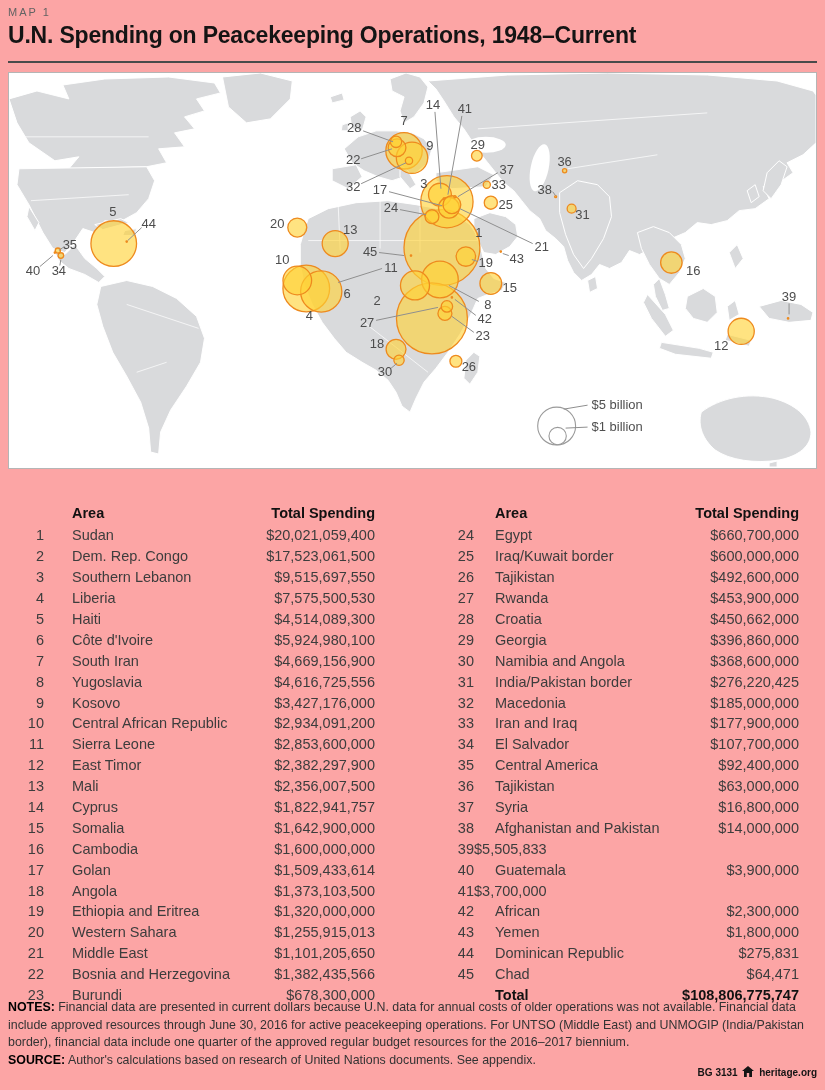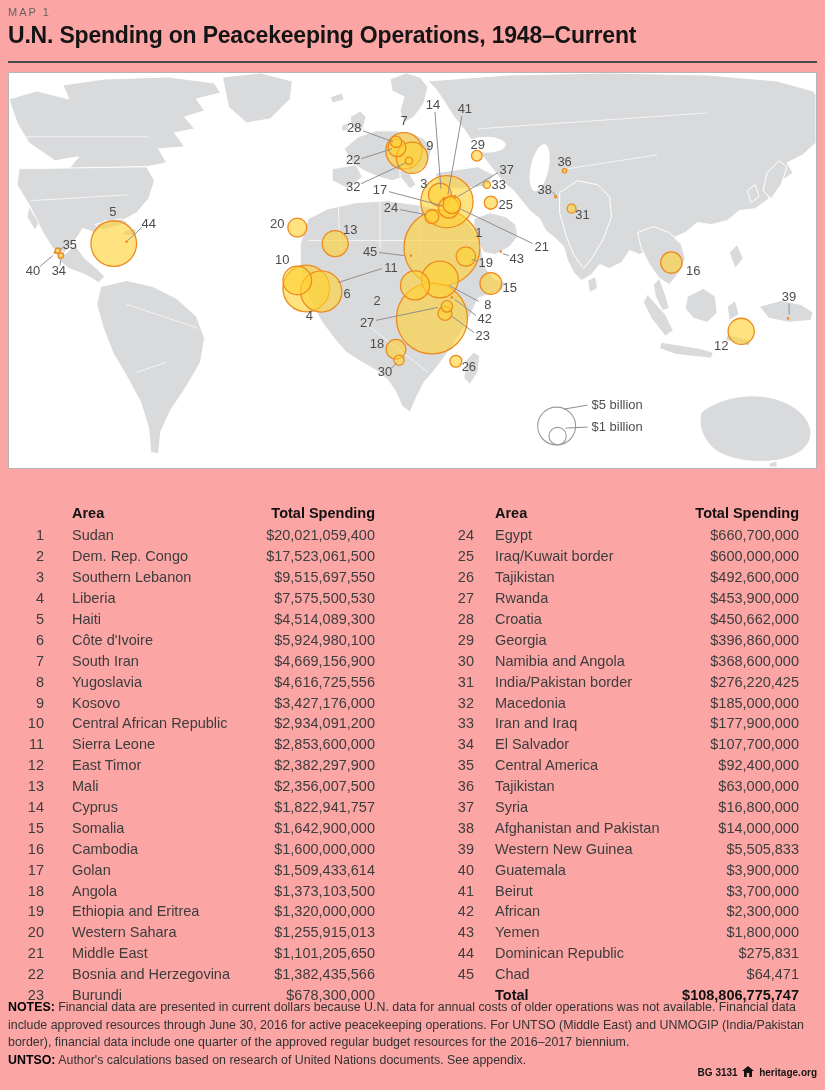--- a/index.html
+++ b/index.html
@@ -431,31 +431,29 @@
           <span class="area">Syria</span>
           <span class="val">$16,800,000</span>
         </div>
         <div class="trow">
           <span class="rank">38</span>
           <span class="area">Afghanistan and Pakistan</span>
           <span class="val">$14,000,000</span>
         </div>
         <div class="trow">
           <span class="rank">39</span>
-          <span class="area">Western New Guinea</span>
           <span class="val">$5,505,833</span>
         </div>
         <div class="trow">
           <span class="rank">40</span>
           <span class="area">Guatemala</span>
           <span class="val">$3,900,000</span>
         </div>
         <div class="trow">
           <span class="rank">41</span>
-          <span class="area">Beirut</span>
           <span class="val">$3,700,000</span>
         </div>
         <div class="trow">
           <span class="rank">42</span>
           <span class="area">African</span>
           <span class="val">$2,300,000</span>
         </div>
         <div class="trow">
           <span class="rank">43</span>
           <span class="area">Yemen</span>
@@ -474,21 +472,21 @@
         <div class="trow total-row">
           <span class="rank"></span>
           <span class="area">Total</span>
           <span class="val">$108,806,775,747</span>
         </div>
       </div>
   </div>
 
   <div class="notes">
     <div><b>NOTES:</b><span> Financial data are presented in current dollars because U.N. data for annual costs of older operations was not available. Financial data include approved resources through June 30, 2016 for active peacekeeping operations. For UNTSO (Middle East) and UNMOGIP (India/Pakistan border), financial data include one quarter of the approved regular budget resources for the 2016–2017 biennium.</span></div>
-    <div><b>UNTSO:</b><span> Author's calculations based on research of United Nations documents. See appendix.</span></div>
+    <div><b>SOURCE:</b><span> Author's calculations based on research of United Nations documents. See appendix.</span></div>
   </div>
 
   <div class="brand">
     <span>BG 3131</span>
     <svg width="12" height="11" viewBox="0 0 12 11">
         <path d="M6 0 L12 5 H10 V11 H7.2 V7 H4.8 V11 H2 V5 H0 Z" fill="#141414"></path>
       </svg>
     <span>heritage.org</span>
   </div>
 

